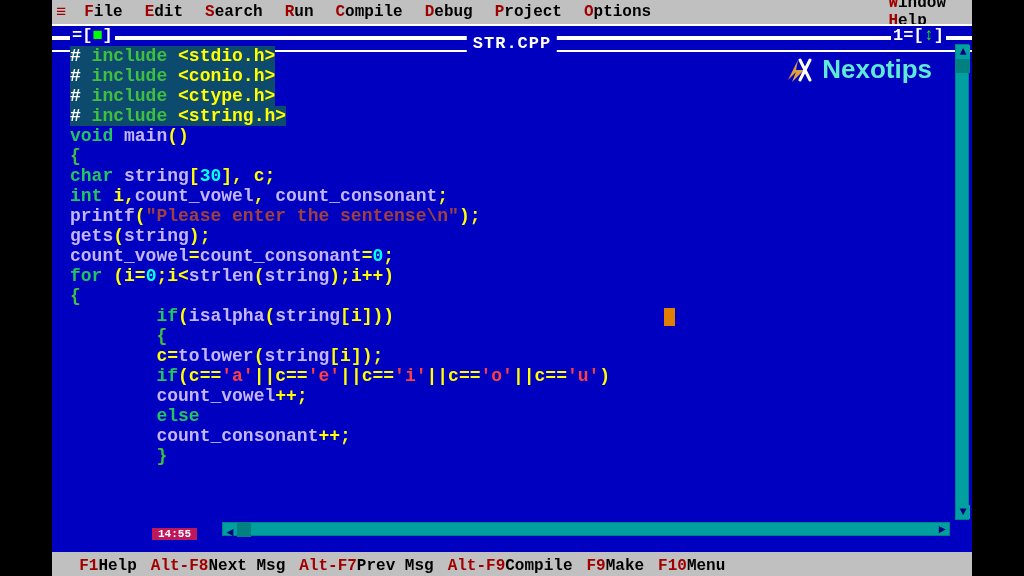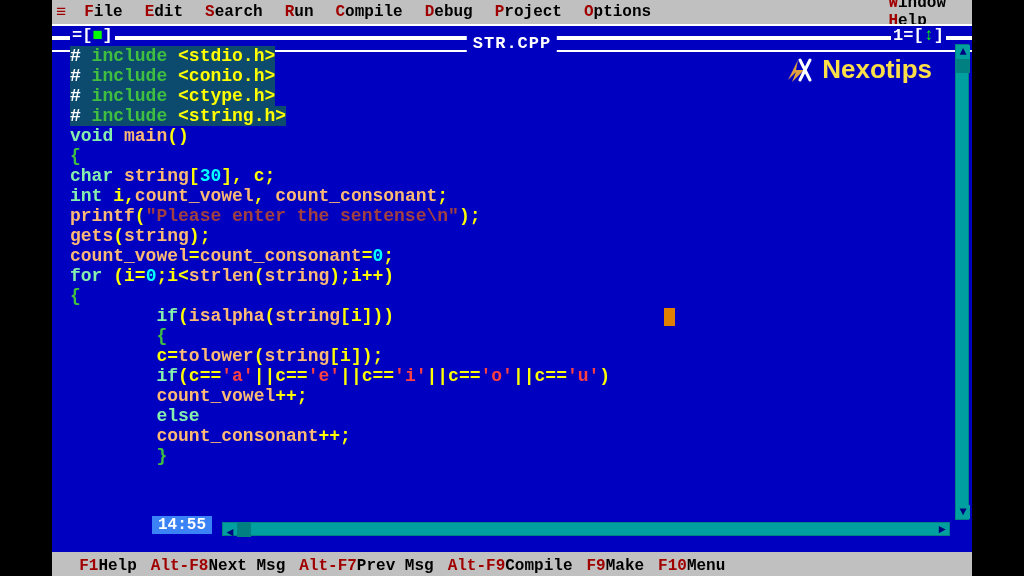--- a/index.html
+++ b/index.html
@@ -80,23 +80,23 @@
     position:absolute; top:2px; left:18px; background:#0000c0;
     color:#fff; font-weight:bold; font-size:17px; padding:0 2px;
   }
   .close-ctl .g { color:#00ff00; }
   .num-ctl {
     position:absolute; top:2px; right:26px; background:#0000c0;
     color:#fff; font-weight:bold; font-size:17px; padding:0 2px;
   }
   .num-ctl .g { color:#00ff00; }
   .cursor-pos {
-    position:absolute; bottom:18px; left:100px;
-    background:#3b82f6; color:#fff; font-weight:bold;
-    font-size:16px; padding:0 6px;
+    position:absolute; bottom:12px; left:100px;
+    background:#be185d; color:#fff; font-weight:bold;
+    font-size:11px; padding:0 6px;
   }
 
   
   .vscroll {
     position:absolute; right:3px; top:20px; bottom:32px;
     width:14px; background:#00a0a0;
     border:1px solid #008080;
   }
   .vscroll .arrow { width:14px;height:14px;background:#00a0a0;display:flex;align-items:center;justify-content:center;color:#000080;font-size:12px;}
   .vscroll .thumb { position:absolute; top:14px; width:14px;height:14px;background:#008080;}
@@ -116,24 +116,24 @@
     font-family: "Courier New", monospace;
     font-size: 18px;
     line-height: 20px;
     color: #ffff00;
     font-weight:bold;
     white-space: pre;
     overflow:hidden;
   }
   .sel { background:#0c4a6e; }
   .pp  { color:#40c040; }
-  .fn  { color:#fdba74; }
+  .fn  { color:#c4b5fd; }
   .id  { color:#ffff00; }
   .num { color:#00ffff;text-align:right; }
-  .ty  { color:#86efac; }
+  .ty  { color:#22c55e; }
   .br  { color:#40c040; }
   .str { color:#a04040; }
   .chr { color:#ff4040; }
   .hash{ color:#ffffff; }
 
   .cursor-blk {
     position:absolute; width:11px; height:18px; background:#e08000;
   }
 
   
@@ -145,21 +145,21 @@
     white-space:pre;
     padding:0 8px;
     overflow:hidden;
   }
   .statusbar .key { color:#a00000; }
   .statusbar .lbl { color:#000; margin-right:14px; }
 
   
   .watermark {
     position:absolute; top:30px; right:40px;
-    color:#fde047; font-weight:bold;
+    color:#5eead4; font-weight:bold;
     display:flex; align-items:center; gap:10px;
     font-family: Arial, sans-serif;
     font-size:26px;
     z-index:50;
   }
   .watermark .icon { display:flex; }
 </style>
 </head>
 <body>
 

